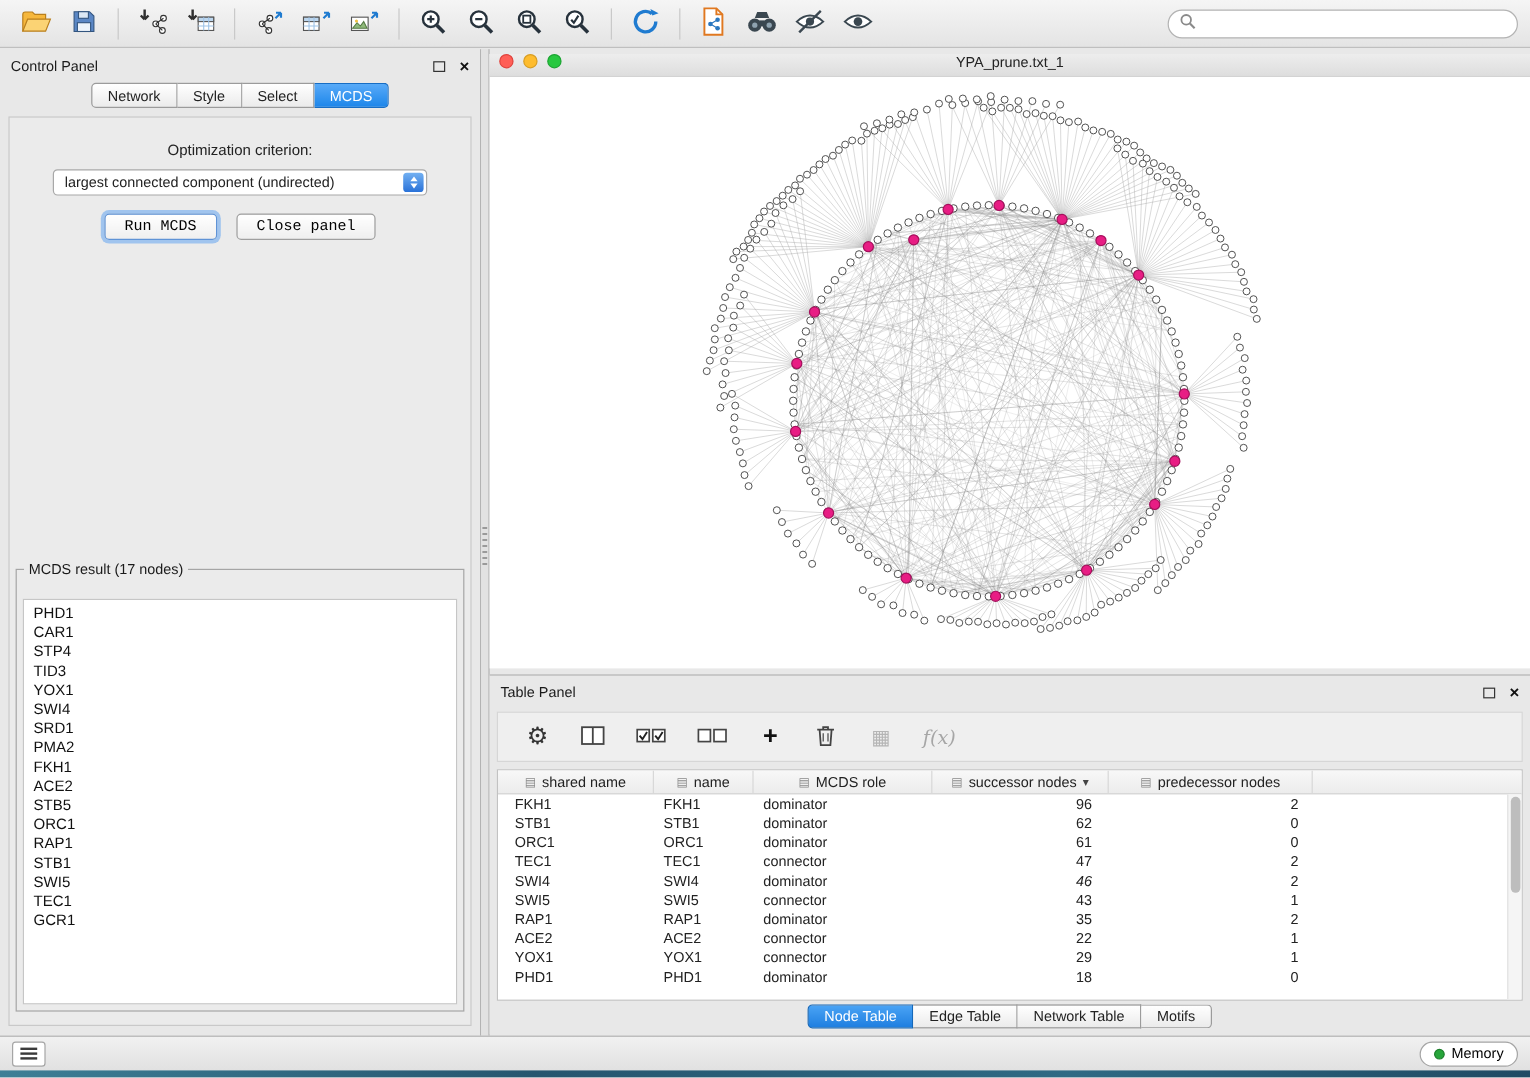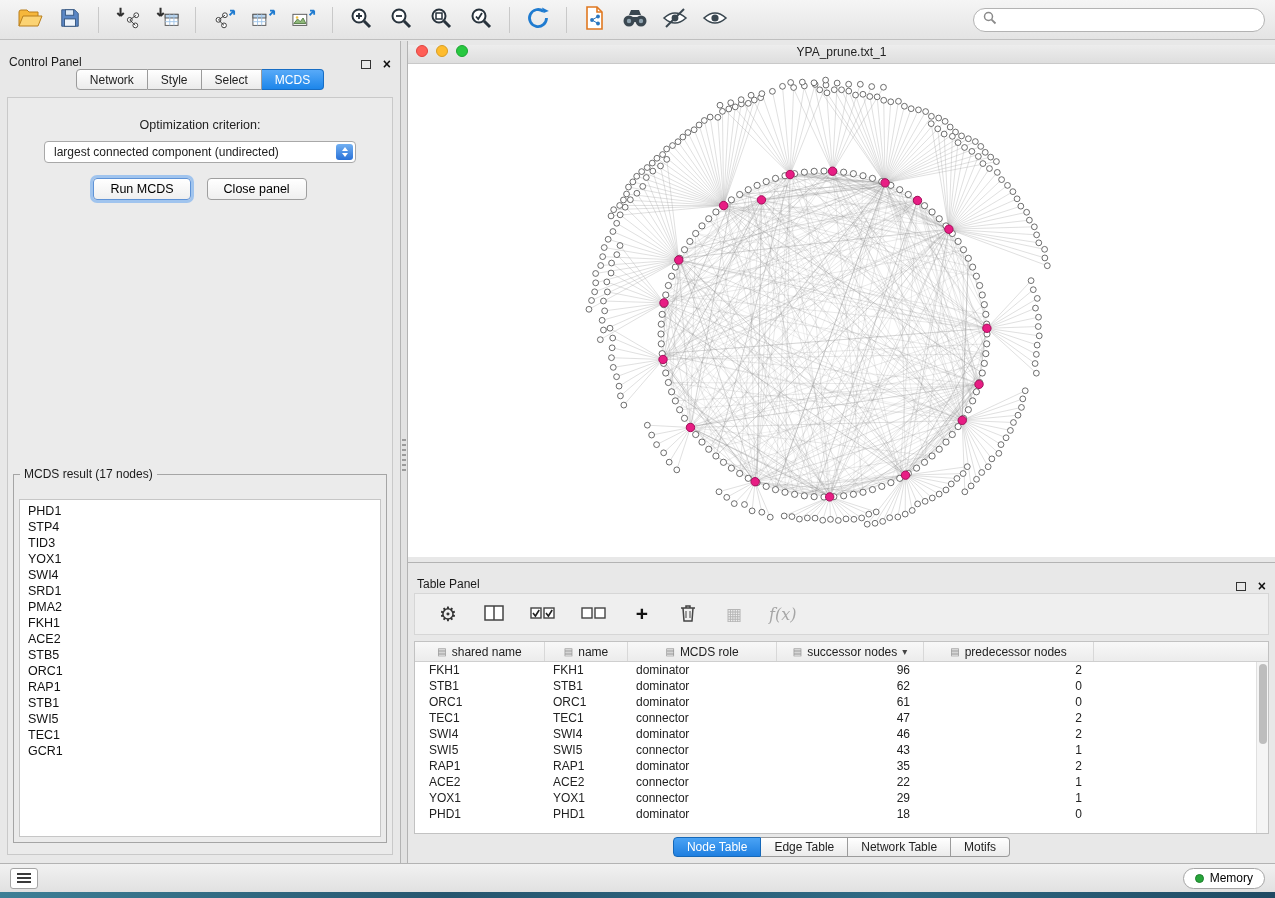--- a/index.html
+++ b/index.html
@@ -8,38 +8,38 @@
 
   
   .toolbar{position:absolute;left:0;top:0;width:1275px;height:40px;background:linear-gradient(#f5f5f5,#e4e4e4);border-bottom:1px solid #bfbfbf;display:flex;align-items:center;padding:0 10px}
   .tbtn{width:40px;height:32px;display:flex;align-items:center;justify-content:center;background:transparent;border:none;cursor:pointer}
   .sep{width:1px;height:26px;background:#c9c9c9;margin:0 8px;flex:0 0 1px}
   .searchbox{margin-left:auto;width:292px;height:24px;background:#fff;border:1px solid #b3b3b3;border-radius:12px;display:flex;align-items:center;padding:0 9px;gap:6px}
   .searchbox input{border:none;outline:none;flex:1;font-size:12px;font-family:"Liberation Sans",sans-serif;background:transparent}
 
   
   .control-panel{position:absolute;left:0;top:41px;width:401px;height:822px;background:#e8e8e8;border-right:1px solid #b3b3b3}
-  .panel-header{height:28px;display:flex;align-items:flex-end;padding:0 9px;font-size:12px;color:#1a1a1a}
+  .panel-header{height:28px;display:flex;align-items:center;padding:0 9px;font-size:12px;color:#1a1a1a}
   .ph-icons{margin-left:auto;display:flex;gap:12px;align-items:center}
   .float-box{width:10px;height:9px;border:1.5px solid #333;display:inline-block}
   .close-x{font-weight:bold;font-size:14px;color:#111;line-height:10px}
   .cp-tabs{display:flex;justify-content:center}
   .cp-tab{height:21px;padding:0 13px;display:flex;align-items:center;background:linear-gradient(#ffffff,#ebebeb);border:1px solid #9b9b9b;border-left:none;font-size:12px;cursor:pointer}
   .cp-tab:first-child{border-left:1px solid #9b9b9b;border-radius:4px 0 0 4px}
   .cp-tab:last-child{border-radius:0 4px 4px 0}
   .cp-tab.active{background:linear-gradient(#58aaf8,#1d86ea);color:#fff;border-color:#176dc4}
   .cp-body{position:absolute;left:7px;top:56px;right:7px;bottom:8px;background:#ebebeb;border:1px solid #c9c9c9}
   .opt-label{text-align:center;margin-top:20px;font-size:12.5px}
   .dropdown{margin:9px auto 0;width:312px;height:22px;background:#fff;border:1px solid #a8a8a8;border-radius:4px;display:flex;align-items:center;padding-left:9px;font-size:12px;position:relative;cursor:pointer}
   .dd-stepper{position:absolute;right:2px;top:2px;bottom:2px;width:17px;border-radius:3px;background:linear-gradient(#72b0f2,#2a72d8);display:flex;flex-direction:column;align-items:center;justify-content:center;gap:2px}
   .dd-stepper i{width:0;height:0;border-left:3.5px solid transparent;border-right:3.5px solid transparent;display:block}
   .dd-stepper i.up{border-bottom:4px solid #fff}
   .dd-stepper i.down{border-top:4px solid #fff}
   .btn-row{display:flex;justify-content:center;gap:16px;margin-top:15px}
-  .pbtn{height:22px;padding:0 16px;background:linear-gradient(#ffffff,#efefef);border:1px solid #9f9f9f;border-radius:4px;font-size:12.5px;font-family:Liberation Sans, sans-serif;cursor:pointer}
+  .pbtn{height:22px;padding:0 16px;background:linear-gradient(#ffffff,#efefef);border:1px solid #9f9f9f;border-radius:4px;font-size:12.5px;font-family:Liberation Mono, monospace;cursor:pointer}
   .pbtn.focused{box-shadow:0 0 0 3px rgba(110,170,240,.6);border-color:#5f93d6}
   fieldset.mcds{position:absolute;left:5px;right:5px;top:369px;bottom:11px;border:1px solid #a5a5a5;padding:5px 4px 4px}
   fieldset.mcds legend{font-size:12px;padding:0 4px;margin-left:2px;color:#1a1a1a}
   .result-list{position:absolute;left:5px;right:5px;top:18px;bottom:5px;background:#fff;border:1px solid #c6c6c6;overflow:hidden;padding-top:3px}
   .result-item{height:16px;line-height:16px;padding-left:8px;font-size:12.5px;color:#111}
 
   
   .v-splitter{position:absolute;left:401px;top:41px;width:7px;height:822px;background:#e2e2e2;border-right:1px solid #b3b3b3}
   .v-grip{position:absolute;left:1px;top:398px;width:4px;height:34px;background:repeating-linear-gradient(#9a9a9a 0 2px,transparent 2px 5px)}
 
@@ -254,20 +254,21 @@
         </span>
     </div>
     <div class="btn-row">
       <button class="pbtn focused">Run MCDS</button>
       <button class="pbtn">Close panel</button>
     </div>
     <fieldset class="mcds">
       <legend>MCDS result (17 nodes)</legend>
       <div class="result-list">
           <div class="result-item">PHD1</div>
+          <div class="result-item">CAR1</div>
           <div class="result-item">STP4</div>
           <div class="result-item">TID3</div>
           <div class="result-item">YOX1</div>
           <div class="result-item">SWI4</div>
           <div class="result-item">SRD1</div>
           <div class="result-item">PMA2</div>
           <div class="result-item">FKH1</div>
           <div class="result-item">ACE2</div>
           <div class="result-item">STB5</div>
           <div class="result-item">ORC1</div>
@@ -1372,21 +1373,21 @@
           <div class="tcell c0" style="width: 130px;">TEC1</div>
           <div class="tcell c1" style="width: 83px;">TEC1</div>
           <div class="tcell c2" style="width: 149px;">connector</div>
           <div class="tcell c3" style="width: 147px;">47</div>
           <div class="tcell c4" style="width: 170px;">2</div>
         </div>
         <div class="trow">
           <div class="tcell c0" style="width: 130px;">SWI4</div>
           <div class="tcell c1" style="width: 83px;">SWI4</div>
           <div class="tcell c2" style="width: 149px;">dominator</div>
-          <div class="tcell c3" style="width: 147px;">46</div>
+          <div class="tcell c3" style="width: 147px; font-style: italic;">46</div>
           <div class="tcell c4" style="width: 170px;">2</div>
         </div>
         <div class="trow">
           <div class="tcell c0" style="width: 130px;">SWI5</div>
           <div class="tcell c1" style="width: 83px;">SWI5</div>
           <div class="tcell c2" style="width: 149px;">connector</div>
           <div class="tcell c3" style="width: 147px;">43</div>
           <div class="tcell c4" style="width: 170px;">1</div>
         </div>
         <div class="trow">

